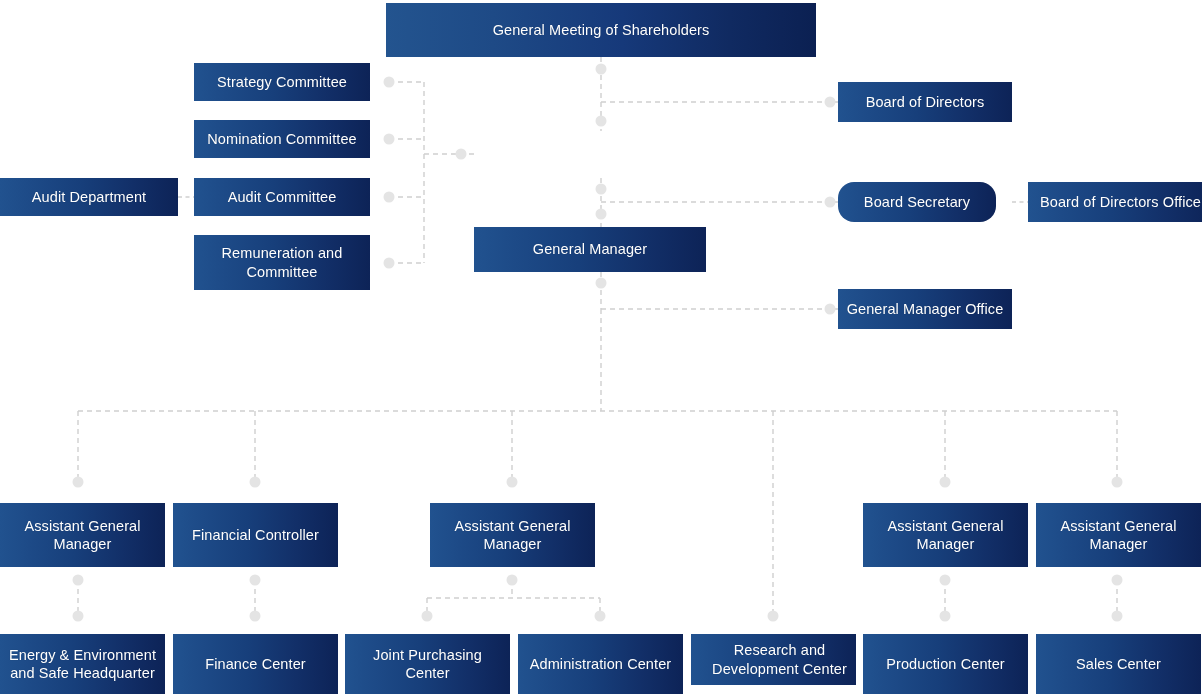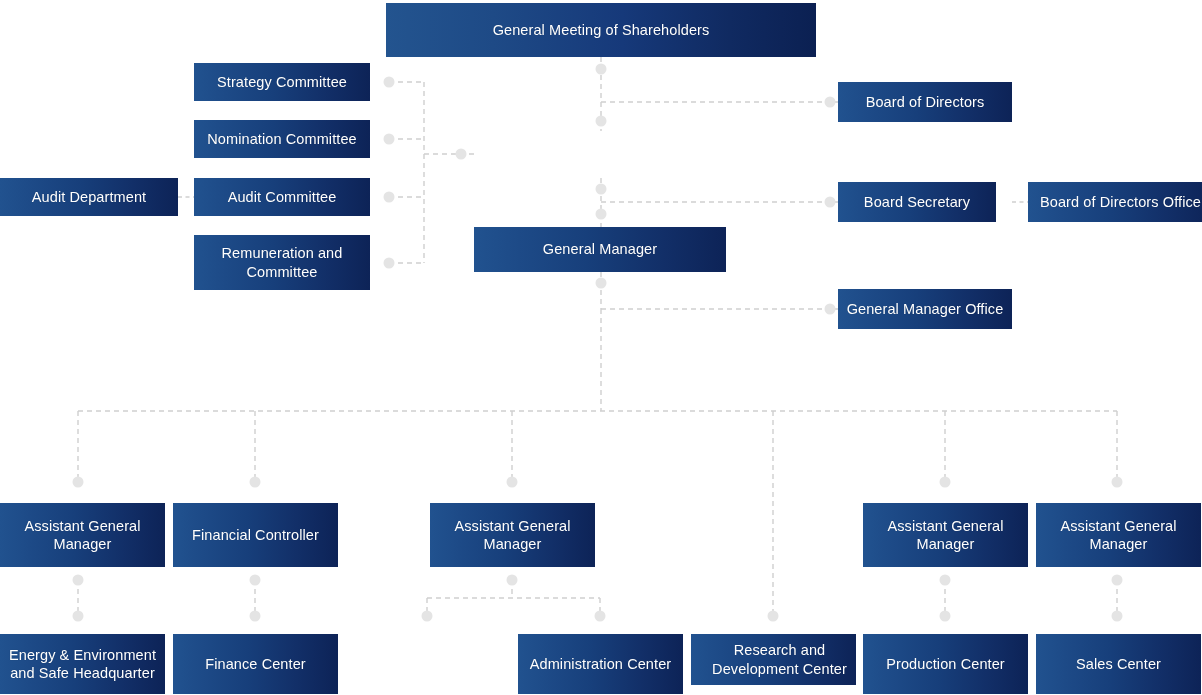--- a/index.html
+++ b/index.html
@@ -168,29 +168,29 @@
   </div>
 
   <div class="node" style="left:194px; top:235px; width:176px; height:55px;justify-content:flex-end;">
     <span class="label">Remuneration and Committee</span>
   </div>
 
   <div class="node" style="left:0px; top:178px; width:178px; height:38px;">
     <span class="label">Audit Department</span>
   </div>
 
-  <div class="node" style="left:838px; top:182px; width:158px; height:40px;">
+  <div class="node" style="left:838px; top:182px; width:158px; height:40px;border-radius:16px;">
     <span class="label">Board Secretary</span>
   </div>
 
   <div class="node" style="left:1028px; top:182px; width:185px; height:40px;">
     <span class="label">Board of Directors Office</span>
   </div>
 
-  <div class="node" style="left:474px; top:227px; width:252px; height:45px;">
+  <div class="node" style="left:474px; top:227px; width:232px; height:45px;">
     <span class="label">General Manager</span>
   </div>
 
   <div class="node" style="left:838px; top:289px; width:174px; height:40px;">
     <span class="label">General Manager Office</span>
   </div>
 
   <div class="node" style="left:0px; top:503px; width:165px; height:64px;">
     <span class="label">Assistant General Manager</span>
   </div>
@@ -212,20 +212,23 @@
   </div>
 
   <div class="node" style="left:0px; top:634px; width:165px; height:60px;">
     <span class="label">Energy &amp; Environment and Safe Headquarter</span>
   </div>
 
   <div class="node" style="left:173px; top:634px; width:165px; height:60px;">
     <span class="label">Finance Center</span>
   </div>
 
+  <div class="node" style="left:345px; top:634px; width:165px; height:60px;">
+    <span class="label">Joint Purchasing Center</span>
+  </div>
 
   <div class="node" style="left:518px; top:634px; width:165px; height:60px;">
     <span class="label">Administration Center</span>
   </div>
 
   <div class="node" style="left:691px; top:634px; width:165px; height:51px;padding-left:20px;">
     <span class="label">Research and Development Center</span>
   </div>
 
   <div class="node" style="left:863px; top:634px; width:165px; height:60px;">

